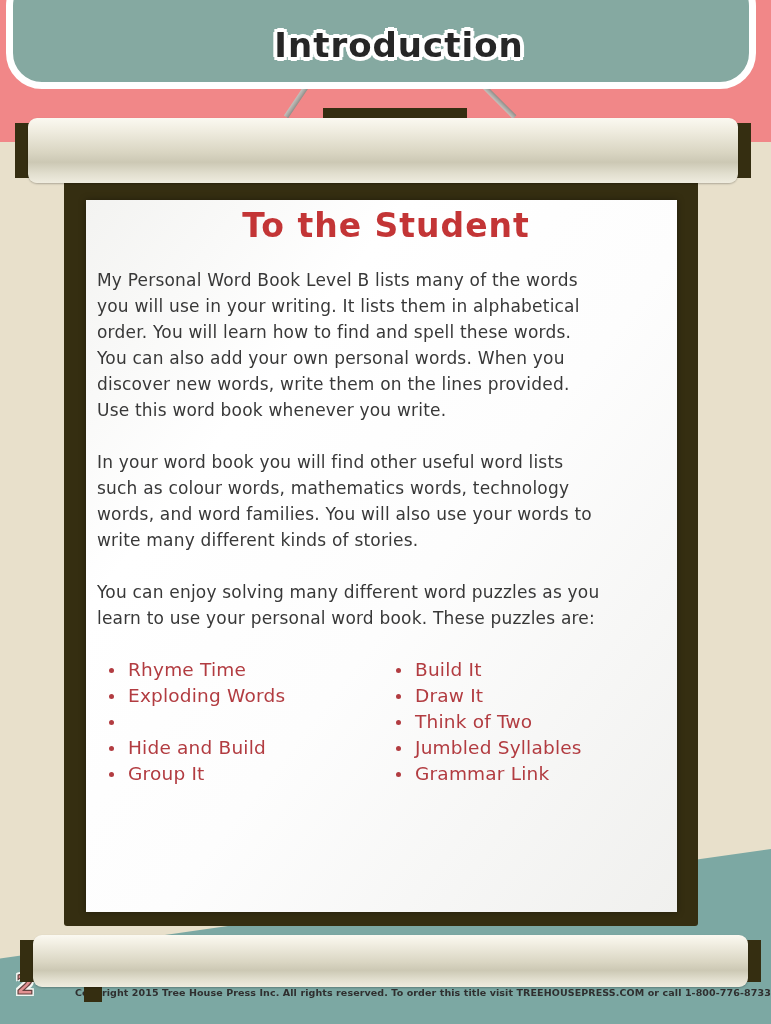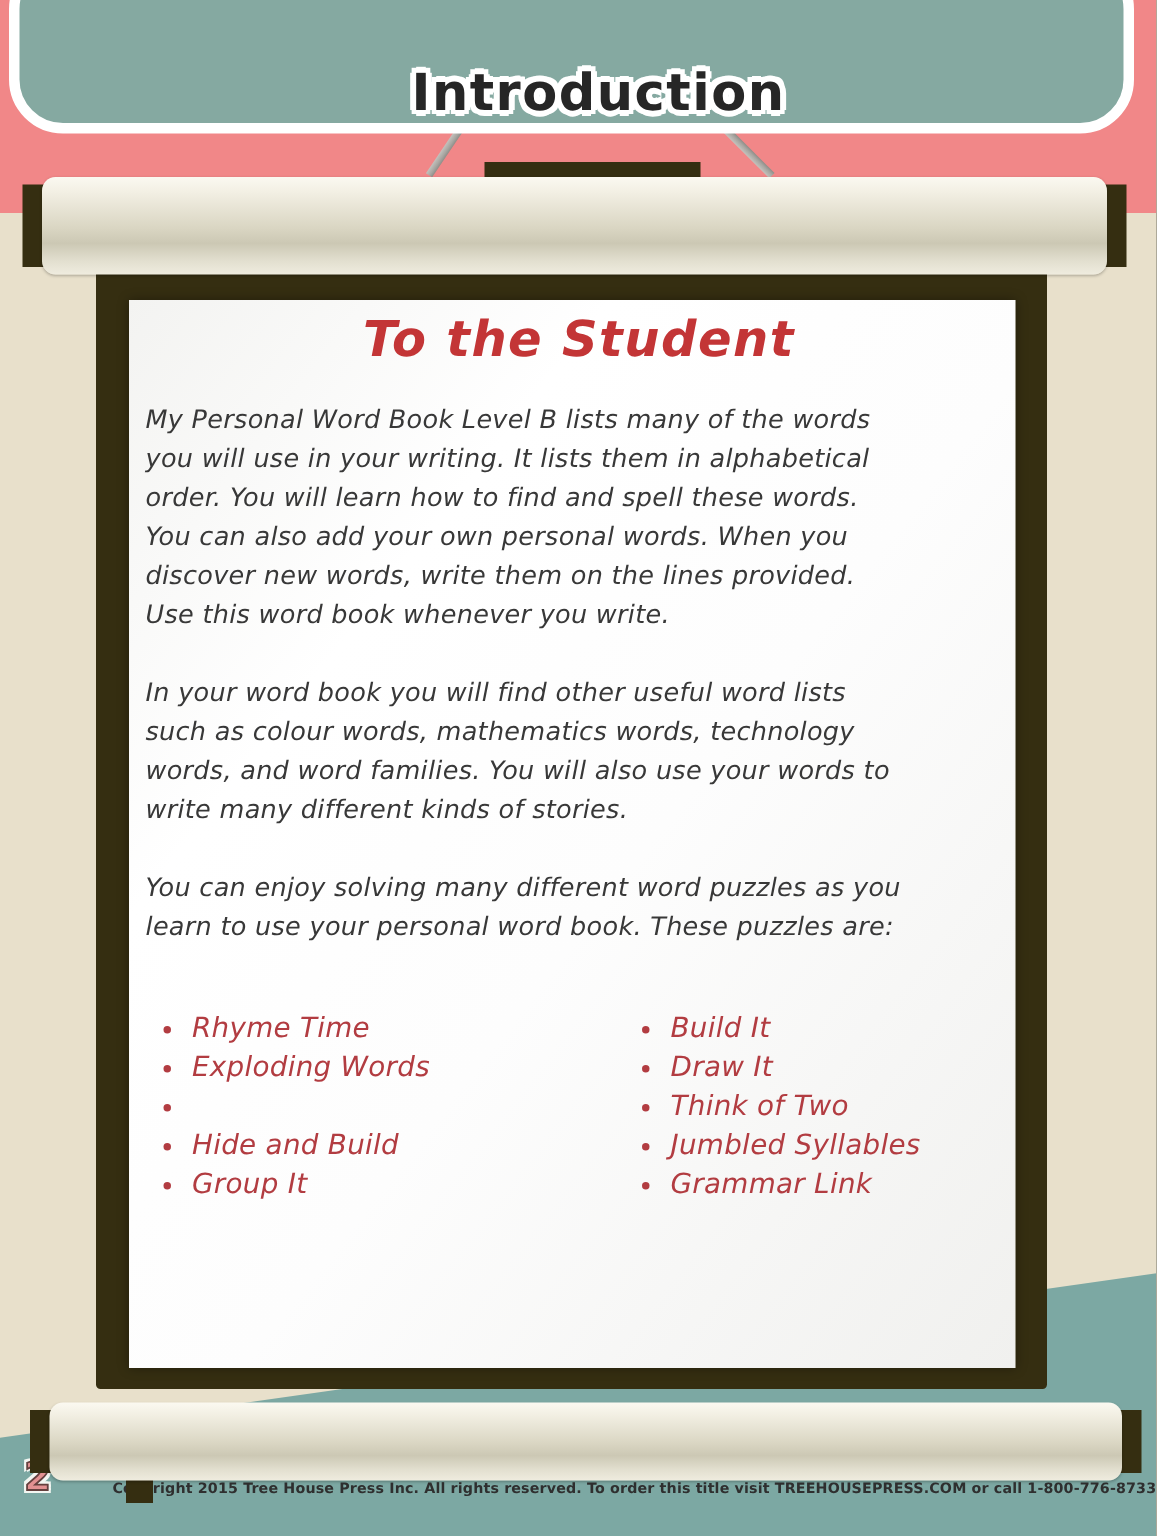--- a/index.html
+++ b/index.html
@@ -18,21 +18,21 @@
     background:#7ca8a3; z-index:1;
     clip-path:polygon(0 93.6%, 100% 82.9%, 100% 100%, 0 100%);
   }
   
   .banner {
     position:absolute; left:6px; top:-30px; width:750px; height:119px;
     background:#85a9a1; border:7px solid #ffffff; border-radius:36px;
     box-sizing:border-box; z-index:7;
   }
   .banner h1 {
-    position:absolute; left:0; right:0; top:48px; margin:17px;
+    position:absolute; left:0; right:0; top:48px; margin:0;
     text-align:center; font-size:34px; font-weight:bold; letter-spacing:1px;
     color:#262626;
     text-shadow:
       -4px 0 0 #fff, 4px 0 0 #fff, 0 -4px 0 #fff, 0 4px 0 #fff,
       -3px -3px 0 #fff, 3px -3px 0 #fff, -3px 3px 0 #fff, 3px 3px 0 #fff;
     padding-left: 36px;
   }
   
   .string {
     position:absolute; width:5px; z-index:2;
@@ -50,33 +50,33 @@
   }
   
   .panel {
     position:absolute; left:64px; top:150px; width:634px; height:776px;
     background:#352e11; border-radius:3px; z-index:4;
   }
   .paper {
     position:absolute; left:86px; top:200px; width:591px; height:712px;
     background:linear-gradient(128deg,#f3f3f1 0%,#ffffff 28%,#fdfdfd 55%,#f0f0ee 100%);
     box-shadow:0 0 7px rgba(0,0,0,0.35);
-    z-index:5; box-sizing:border-box; padding:4px 2px 0 11px;font-style:italic;
+    z-index:5; box-sizing:border-box; padding:4px 2px 0 11px;
   }
   .paper h2 {
     margin:2px 0 21px; text-align:center;
     font-size:33px; line-height:40px; font-weight:bold; letter-spacing:1px;
     color:#c33536;
   }
   .paper p {
     margin:0 0 26px; font-size:17px; line-height:26px; color:#383838;
     white-space:pre-line; letter-spacing:0.2px;
   }
   .puzzle-lists { display:flex; margin:0 0 28px; }
-  .puzzle-lists ul { list-style:none; margin:16px; padding:0; }
+  .puzzle-lists ul { list-style:none; margin:0; padding:0; }
   .puzzle-lists ul.col-left  { margin-left:12px; width:287px; }
   .puzzle-lists li {
     display:flex; align-items:center; line-height:26px; height:26px;
     font-size:18.5px; color:#b23c41; letter-spacing:0.2px;
   }
   .bullet {
     width:5px; height:5px; border-radius:50%; background:#b23c41;
     margin-right:14px; flex-shrink:0;
   }
   .closing { margin-bottom:0 !important; }

